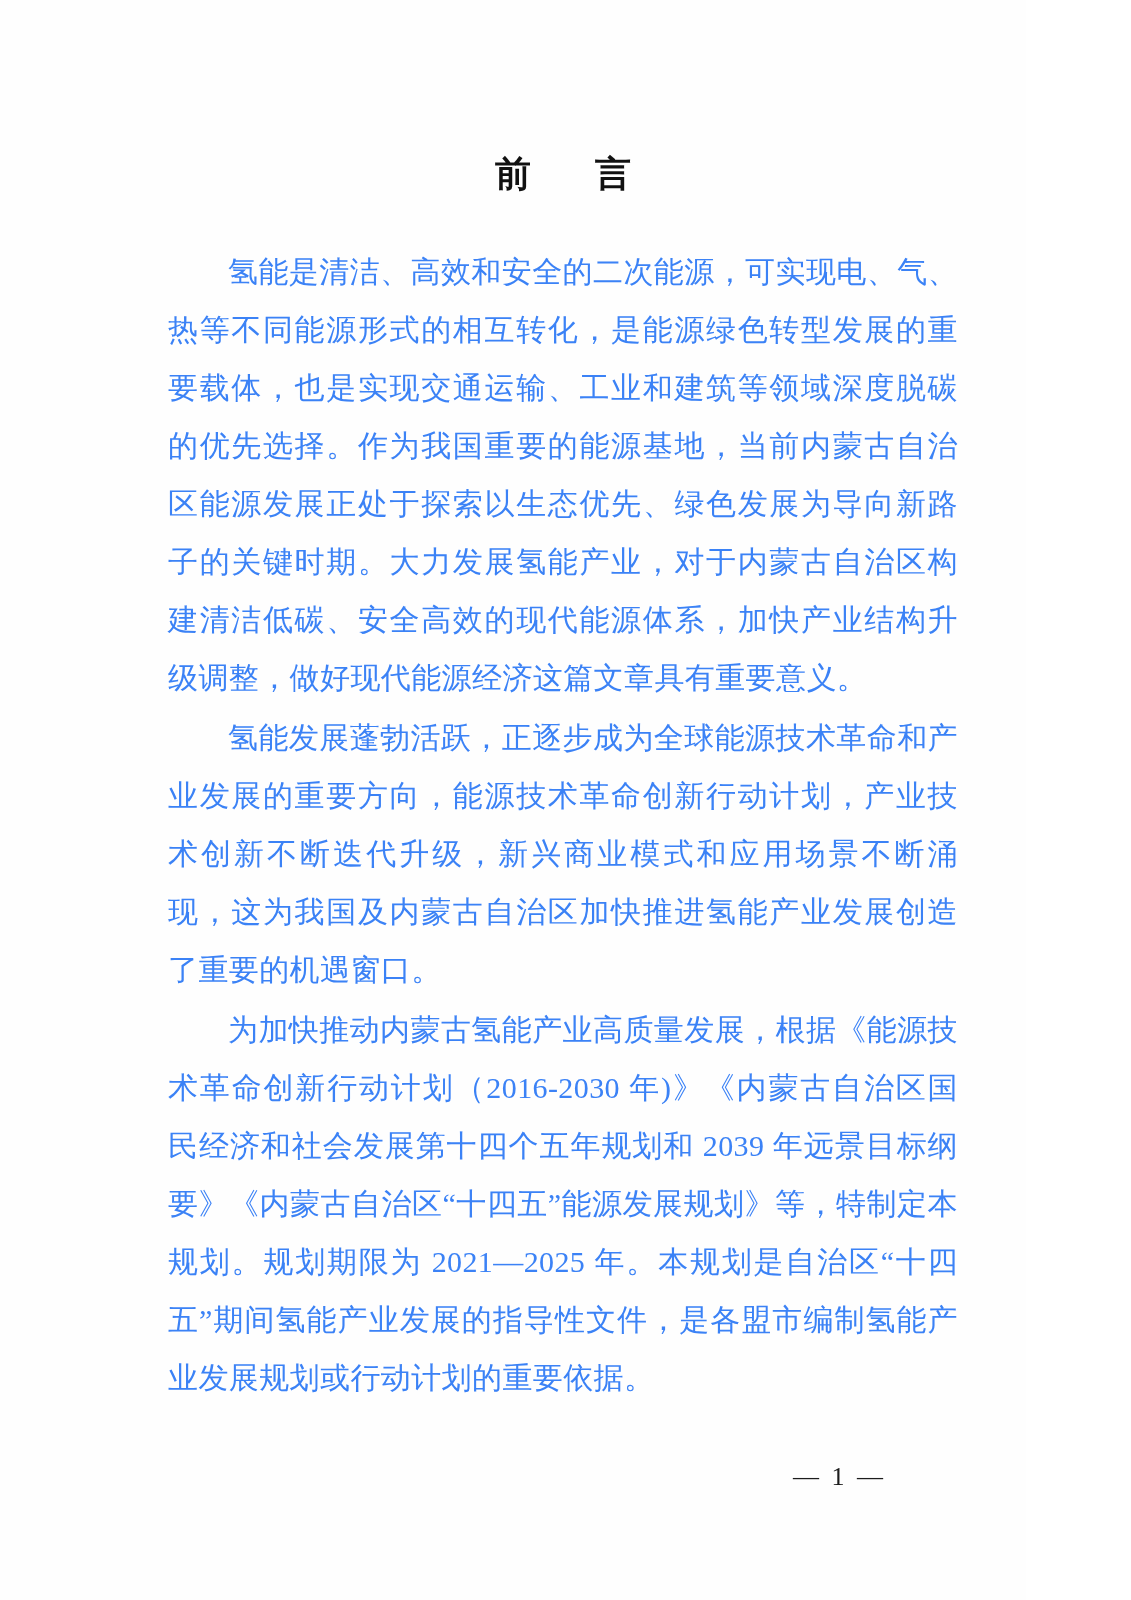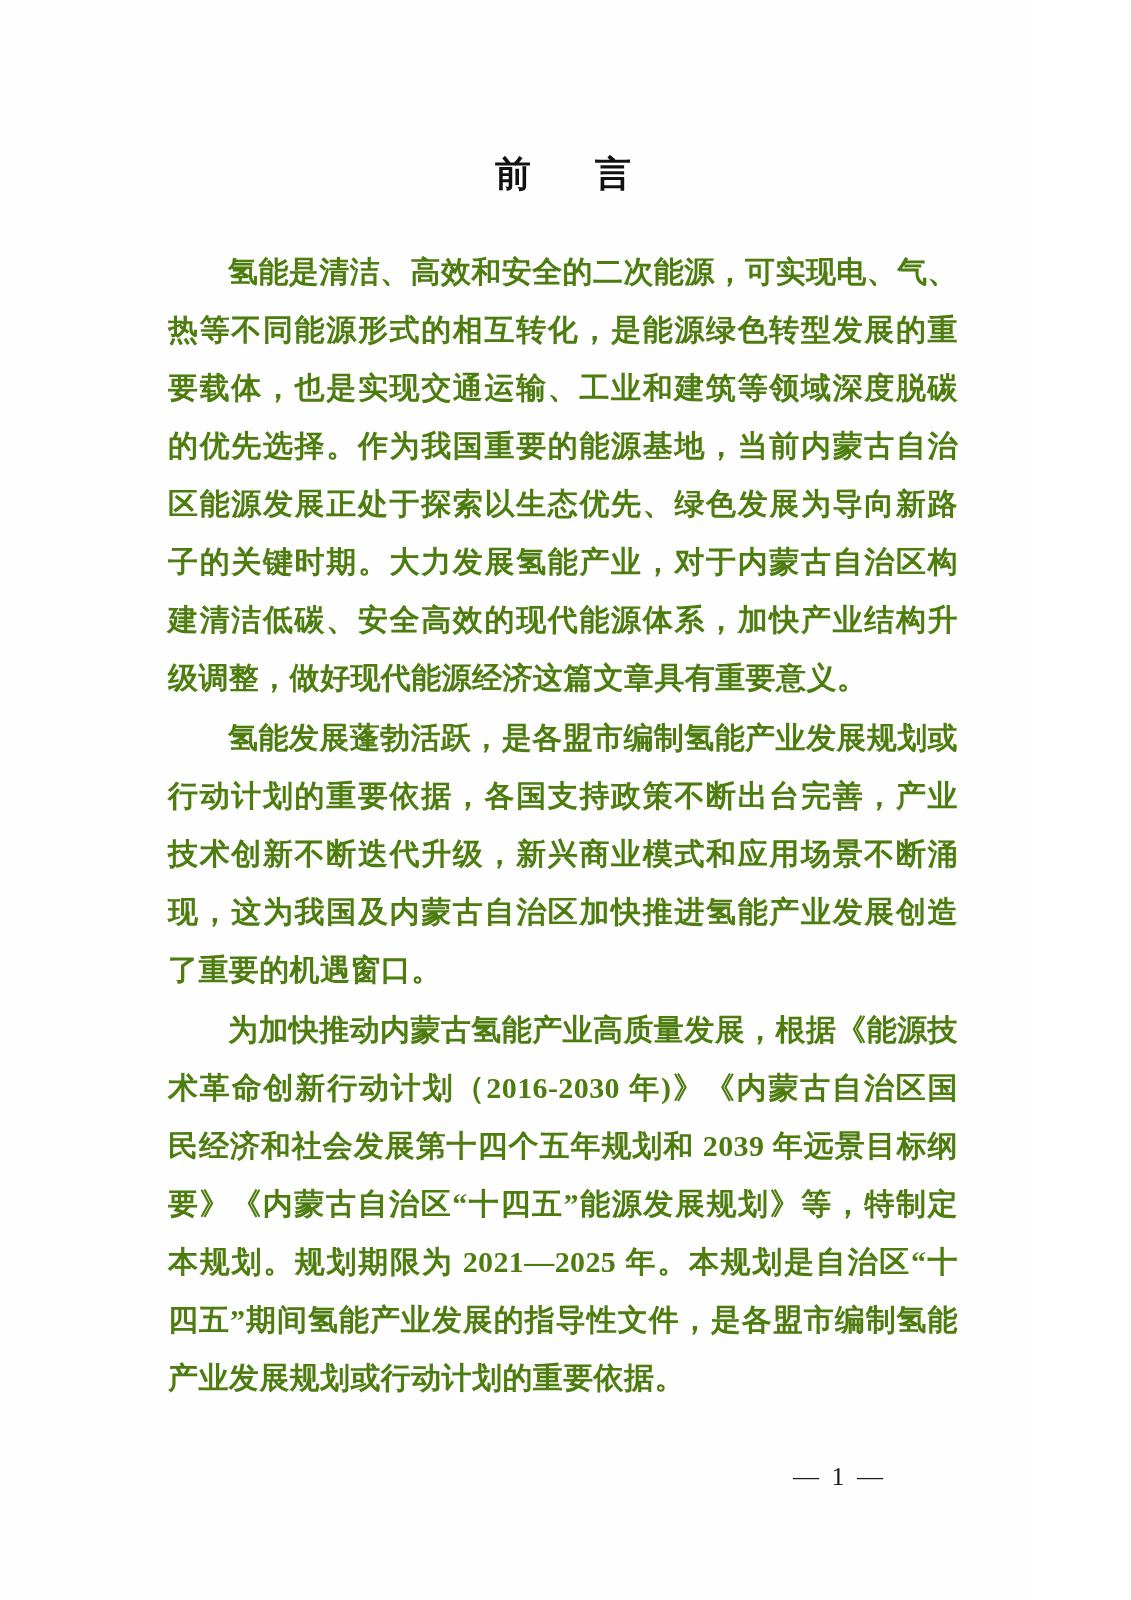--- a/index.html
+++ b/index.html
@@ -40,38 +40,37 @@
     color: #111111;
   }
   .para {
     font-size: 30px;
     line-height: 58px;
     text-indent: 60px;
     margin: 0 0 2px 0;
     text-align: justify;
     text-justify: inter-ideograph;
     letter-spacing: 0.4px;
-    color: #4d7c0f;
-    font-weight: bold;
+    color: #3b82f6;
   }
   .page-number {
     position: absolute;
     left: 0;
     right: 140px;
     bottom: 108px;
     text-align: right;
     font-size: 26px;
     color: #1c1c1c;
     letter-spacing: 3px;
   }
 </style>
 </head>
 <body>
 
 <div class="page">
   <div class="content">
     <h1 class="doc-title">前　言</h1>
     <p class="para">氢能是清洁、高效和安全的二次能源，可实现电、气、热等不同能源形式的相互转化，是能源绿色转型发展的重要载体，也是实现交通运输、工业和建筑等领域深度脱碳的优先选择。作为我国重要的能源基地，当前内蒙古自治区能源发展正处于探索以生态优先、绿色发展为导向新路子的关键时期。大力发展氢能产业，对于内蒙古自治区构建清洁低碳、安全高效的现代能源体系，加快产业结构升级调整，做好现代能源经济这篇文章具有重要意义。</p>
-    <p class="para">氢能发展蓬勃活跃，是各盟市编制氢能产业发展规划或行动计划的重要依据，各国支持政策不断出台完善，产业技术创新不断迭代升级，新兴商业模式和应用场景不断涌现，这为我国及内蒙古自治区加快推进氢能产业发展创造了重要的机遇窗口。</p>
+    <p class="para">氢能发展蓬勃活跃，正逐步成为全球能源技术革命和产业发展的重要方向，能源技术革命创新行动计划，产业技术创新不断迭代升级，新兴商业模式和应用场景不断涌现，这为我国及内蒙古自治区加快推进氢能产业发展创造了重要的机遇窗口。</p>
     <p class="para">为加快推动内蒙古氢能产业高质量发展，根据《能源技术革命创新行动计划（2016-2030 年)》《内蒙古自治区国民经济和社会发展第十四个五年规划和 2039 年远景目标纲要》《内蒙古自治区“十四五”能源发展规划》等，特制定本规划。规划期限为 2021—2025 年。本规划是自治区“十四五”期间氢能产业发展的指导性文件，是各盟市编制氢能产业发展规划或行动计划的重要依据。</p>
   </div>
   <div class="page-number">— 1 —</div>
 </div>
 
 </body></html>

